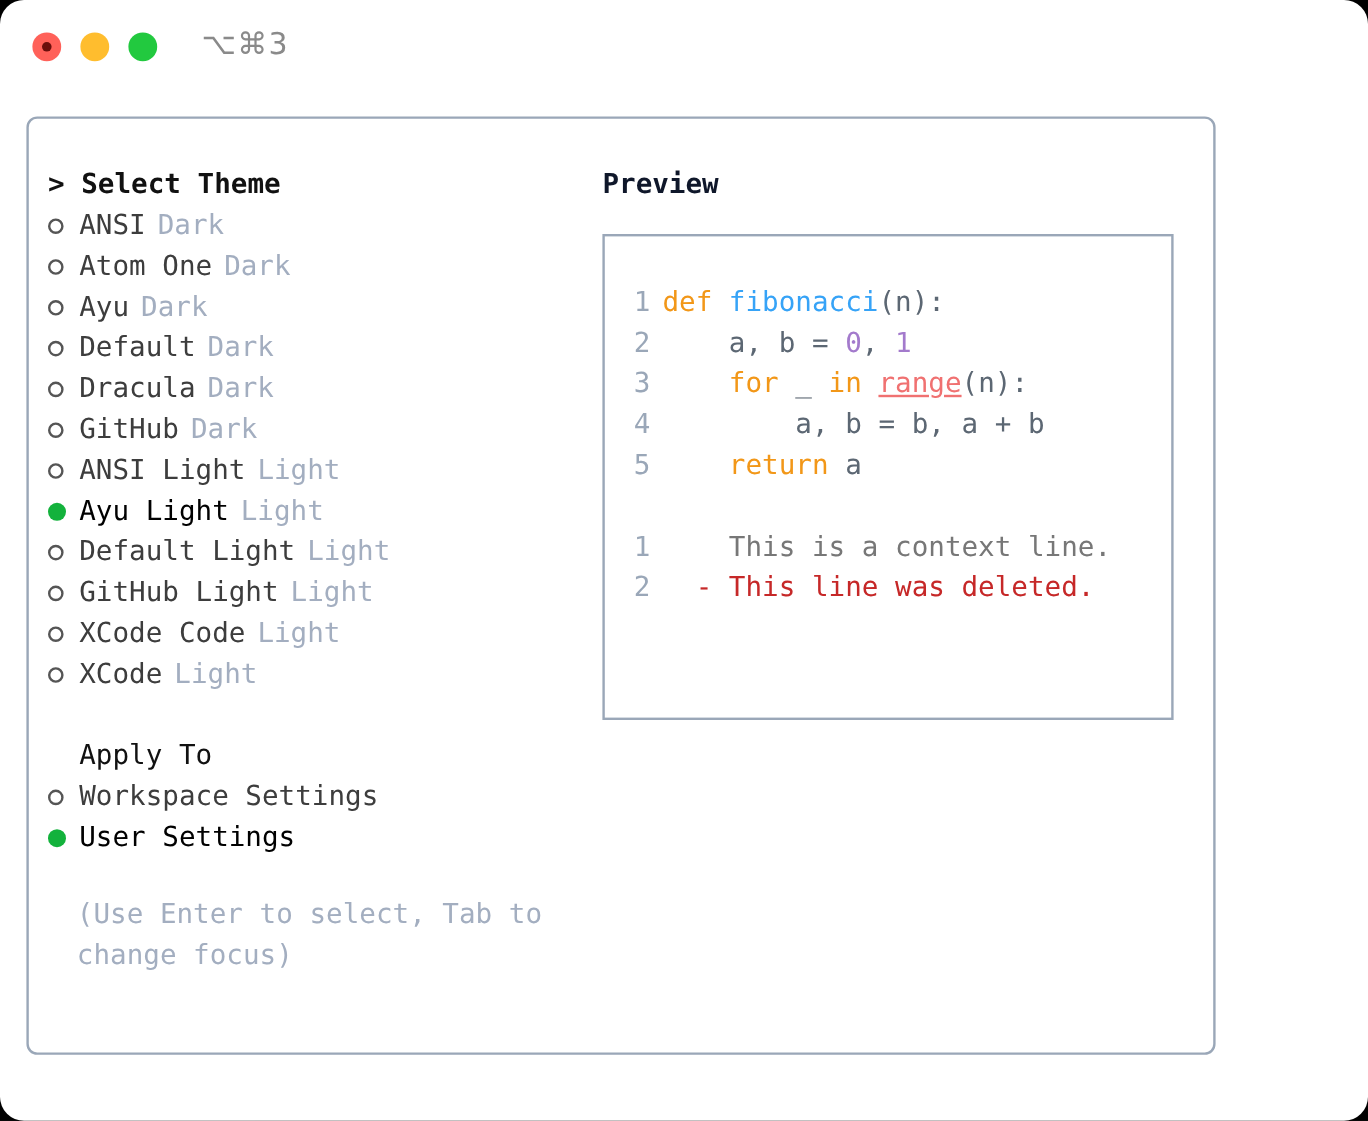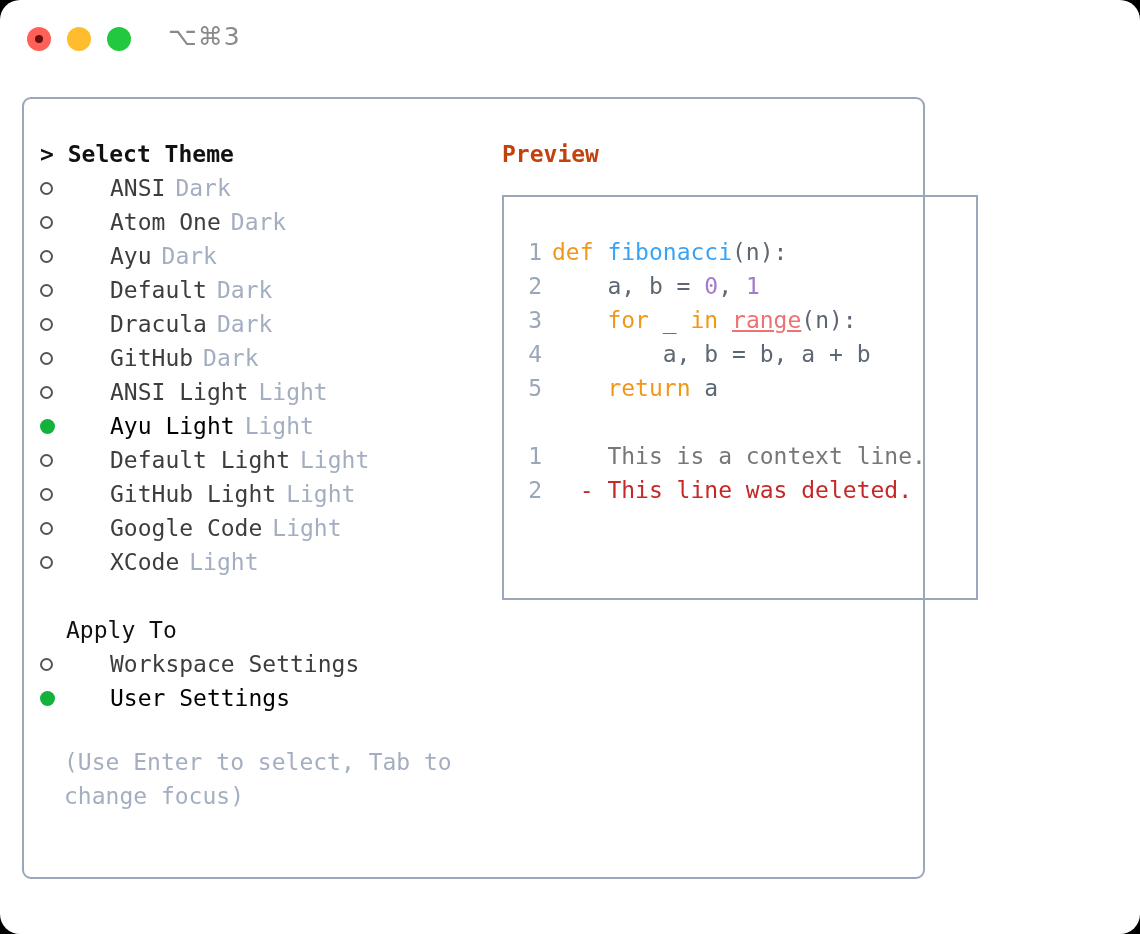--- a/index.html
+++ b/index.html
@@ -56,21 +56,21 @@
     letter-spacing: 1px;
     color: #8a8a8a;
     font-family: "DejaVu Sans", sans-serif;
     white-space: pre;
   }
   
   .panel {
     position: absolute;
     left: 22px;
     top: 97px;
-    width: 903px;
+    width: 991px;
     height: 782px;
     border: 2px solid #9aa7b8;
     border-radius: 9px;
     box-sizing: border-box;
     background: #ffffff;
   }
   
   .left-col {
     position: absolute;
     left: 16px;
@@ -109,21 +109,21 @@
     box-sizing: border-box;
   }
   .circle-filled {
     display: inline-block;
     width: 15px;
     height: 15px;
     border-radius: 50%;
     background: #13b23c;
   }
   .row.selected .label { color: #000000; }
-  .label { color: #3d3d3d; margin-left: 44px; }
+  .label { color: #3d3d3d; }
   .tag {
     color: #a3aec0;
     margin-left: 10px;
   }
   .spacer { height: 34px; }
   .subheading {
     height: 34px;
     line-height: 34px;
     font-size: 23px;
     color: #111111;
@@ -141,21 +141,21 @@
   
   .right-col {
     position: absolute;
     left: 478px;
     top: 38px;
     width: 490px;
   }
   .preview-title {
     font-size: 23px;
     font-weight: bold;
-    color: #c2410c;
+    color: #0f172a;
     line-height: 34px;
   }
   .code-box {
     margin-top: 24px;
     width: 476px;
     height: 405px;
     border: 2px solid #9aa7b8;
     box-sizing: border-box;
     padding: 38px 0 2px 14px;
   }
@@ -202,21 +202,21 @@
           <div class="row"><span class="marker"><span class="circle-empty"></span></span><span class="label">ANSI</span><span class="tag">Dark</span></div>
           <div class="row"><span class="marker"><span class="circle-empty"></span></span><span class="label">Atom One</span><span class="tag">Dark</span></div>
           <div class="row"><span class="marker"><span class="circle-empty"></span></span><span class="label">Ayu</span><span class="tag">Dark</span></div>
           <div class="row"><span class="marker"><span class="circle-empty"></span></span><span class="label">Default</span><span class="tag">Dark</span></div>
           <div class="row"><span class="marker"><span class="circle-empty"></span></span><span class="label">Dracula</span><span class="tag">Dark</span></div>
           <div class="row"><span class="marker"><span class="circle-empty"></span></span><span class="label">GitHub</span><span class="tag">Dark</span></div>
           <div class="row"><span class="marker"><span class="circle-empty"></span></span><span class="label">ANSI Light</span><span class="tag">Light</span></div>
           <div class="row selected"><span class="marker"><span class="circle-filled"></span></span><span class="label">Ayu Light</span><span class="tag">Light</span></div>
           <div class="row"><span class="marker"><span class="circle-empty"></span></span><span class="label">Default Light</span><span class="tag">Light</span></div>
           <div class="row"><span class="marker"><span class="circle-empty"></span></span><span class="label">GitHub Light</span><span class="tag">Light</span></div>
-          <div class="row"><span class="marker"><span class="circle-empty"></span></span><span class="label">Google Code</span><span class="tag">Light</span></div>
+          <div class="row"><span class="marker"><span class="circle-empty"></span></span><span class="label">XCode Code</span><span class="tag">Light</span></div>
           <div class="row"><span class="marker"><span class="circle-empty"></span></span><span class="label">XCode</span><span class="tag">Light</span></div>
         </div>
 
       <div class="spacer"></div>
 
       <div class="subheading">Apply To</div>
       <div id="apply-list">
           <div class="row"><span class="marker"><span class="circle-empty"></span></span><span class="label">Workspace Settings</span></div>
           <div class="row selected"><span class="marker"><span class="circle-filled"></span></span><span class="label">User Settings</span></div>
         </div>

